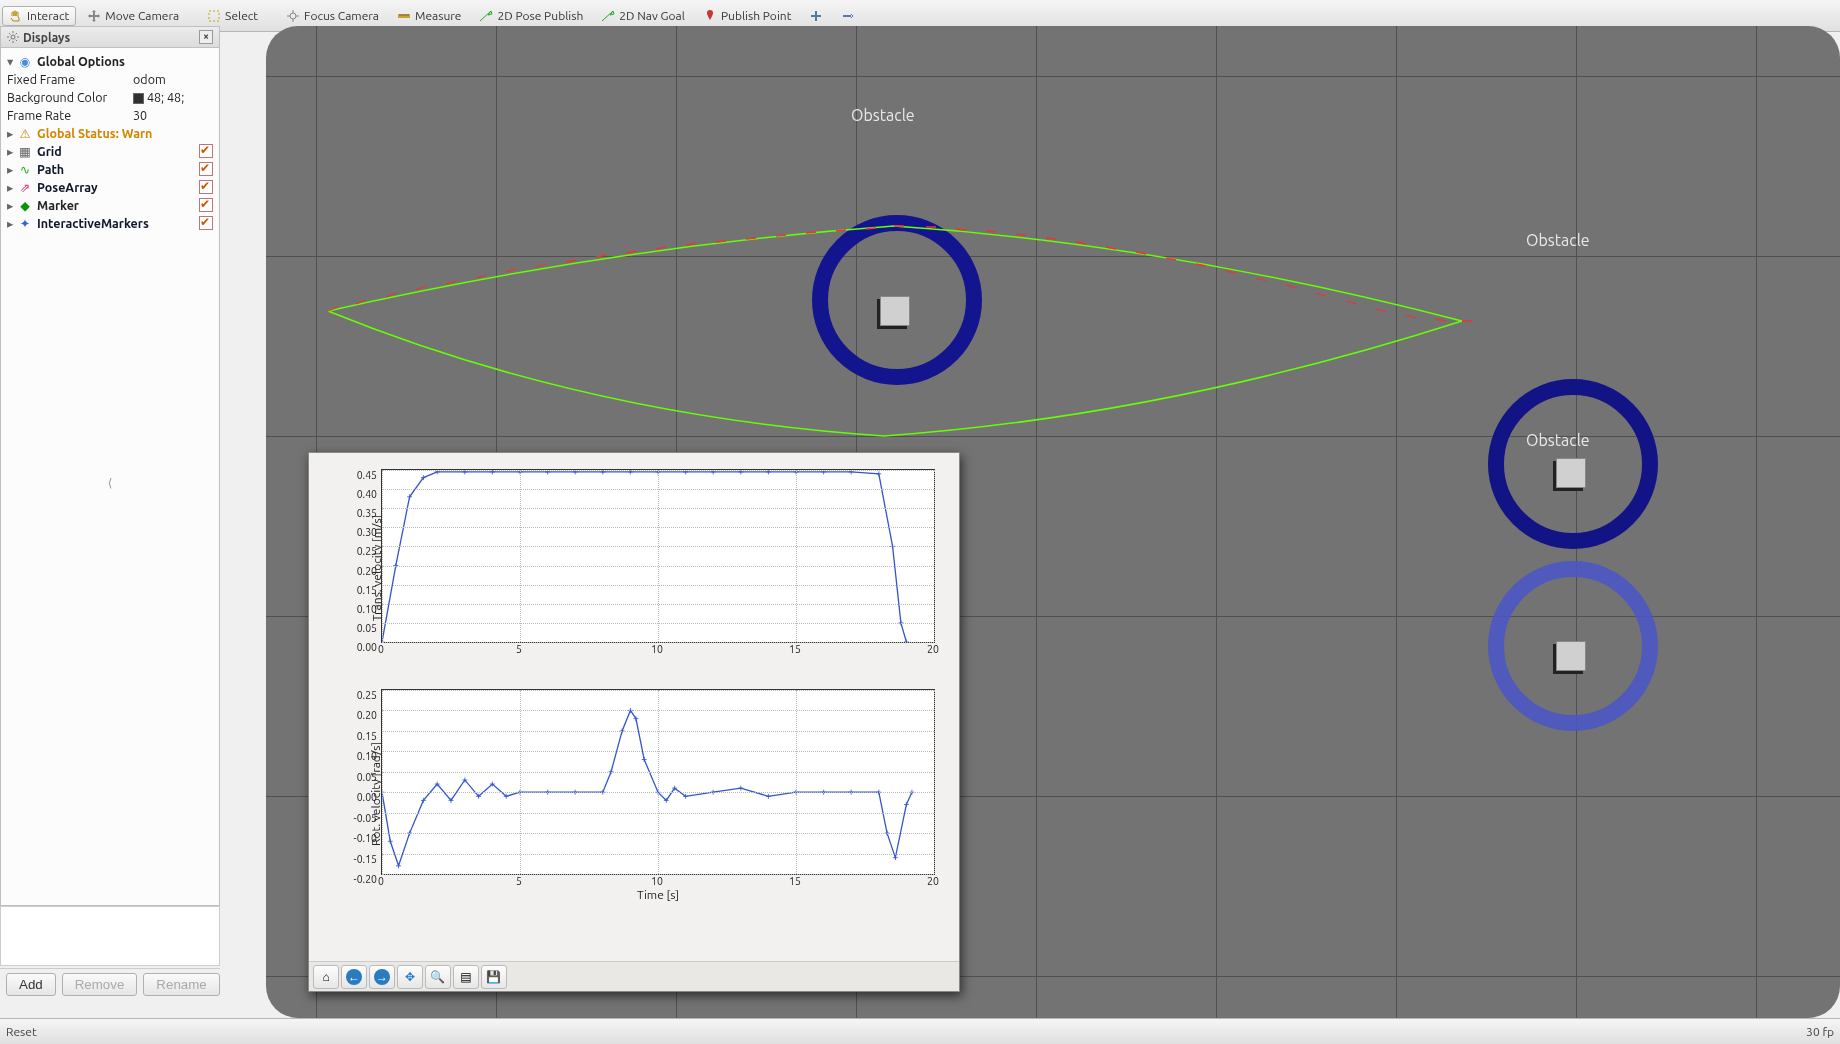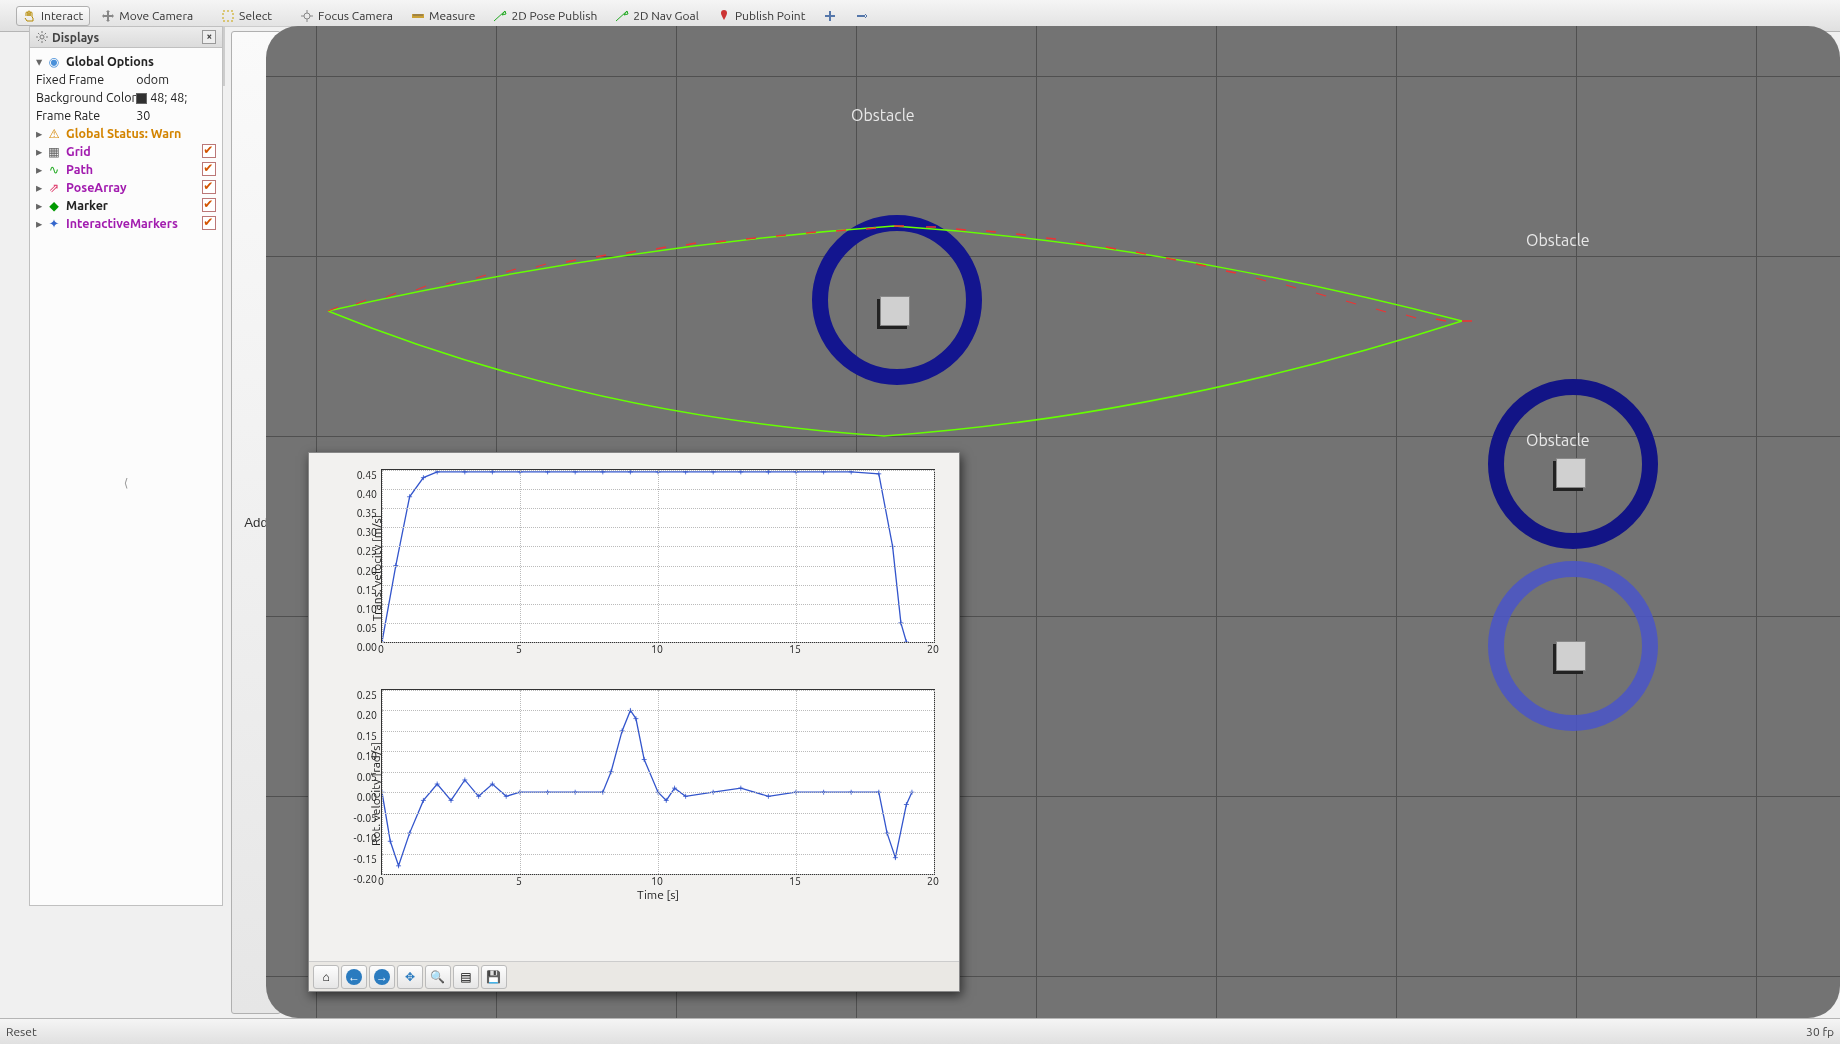--- a/index.html
+++ b/index.html
@@ -1,39 +1,39 @@
 <!DOCTYPE html>
 <html><head>
 <meta charset="utf-8">
 <style>
 * { box-sizing: border-box; margin: 0; padding: 0; }
 body { font-family: "Ubuntu", "Liberation Sans", Arial, sans-serif; font-size: 12px; background: #f0f0f0; width: 1840px; height: 1044px; overflow: hidden; position: relative; }
 
 
-.toolbar { height: 32px; background: linear-gradient(#f5f5f5,#e0e0e0); border-bottom: 1px solid #b5b5b5; display:flex; align-items:center; padding:0 16px; gap:4px; }
+.toolbar { height: 32px; background: linear-gradient(#f5f5f5,#e0e0e0); border-bottom: 1px solid #b5b5b5; display:flex; align-items:center; padding:0 2px; gap:4px; }
 .toolbar .tbtn { display:flex; align-items:center; gap:4px; padding:2px 6px; border:1px solid transparent; border-radius:3px; color:#333; cursor:pointer; }
 .toolbar .tbtn.active { border:1px solid #b0b0b0; background:linear-gradient(#fcfcfc,#e6e6e6); }
 .toolbar .sep { width:6px; }
 .tico { width:14px; height:14px; display:inline-block; }
 
 
-.left-col { position:absolute; left:0; top:26px; width:220px; bottom:26px; display:flex; flex-direction:row;padding-left:29px; }
+.left-col { position:absolute; left:0; top:26px; width:220px; bottom:26px; display:flex; flex-direction:column; }
 .displays { background:#fcfcfc; border:1px solid #c0c0c0; flex: 0 0 auto; height: 880px; display:flex; flex-direction:column; }
 .displays-title { background:linear-gradient(#ececec,#dcdcdc); border-bottom:1px solid #c0c0c0; padding:3px 6px; display:flex; align-items:center; gap:4px; font-weight:bold; color:#444; }
 .displays-title .gear { width:12px; height:12px; }
 .displays-title .close { margin-left:auto; width:14px; height:14px; border:1px solid #999; background:#eee; font-size:10px; text-align:center; line-height:12px; cursor:pointer; color:#444;}
 .tree { padding:4px 2px; font-size:12.5px; color:#222; flex:1; overflow:auto; }
 .tree .row { display:flex; align-items:center; height:18px; padding:0 4px; }
 .tree .row .arr { width:10px; color:#666; cursor:pointer; }
 .tree .row .ico { width:16px; text-align:center; margin-right:4px; }
 .tree .row .lbl { flex:1; }
 .tree .row .val { text-align:left; width:80px; color:#222; }
 .tree .row .chk { width:14px; height:14px; border:1px solid #b77; background:#fff; position:relative; cursor:pointer; }
 .tree .row .chk.checked::after { content:"✔"; color:#d35400; position:absolute; top:-2px; left:0; font-size:12px; }
-.blue-lbl { color:#a21caf; font-weight:bold; }
+.blue-lbl { color:#0f172a; font-weight:bold; }
 .orange-lbl { color:#d38400; font-weight:bold; }
 .indent1 { padding-left:22px; }
 
 .drag-handle { height:10px; text-align:center; color:#999; cursor:col-resize; }
 .empty-box { height:60px; border:1px solid #ccc; background:#fff; margin:0 0 2px 0; }
 .btn-row { display:flex; gap:6px; padding:4px 6px; background:#f0f0f0; border-top:1px solid #ccc; }
 .btn-row button { padding:3px 12px; border:1px solid #b0b0b0; border-radius:3px; background:linear-gradient(#fafafa,#e6e6e6); color:#333; cursor:pointer; }
 .btn-row button:disabled { color:#aaa; cursor:default; }
 
 

